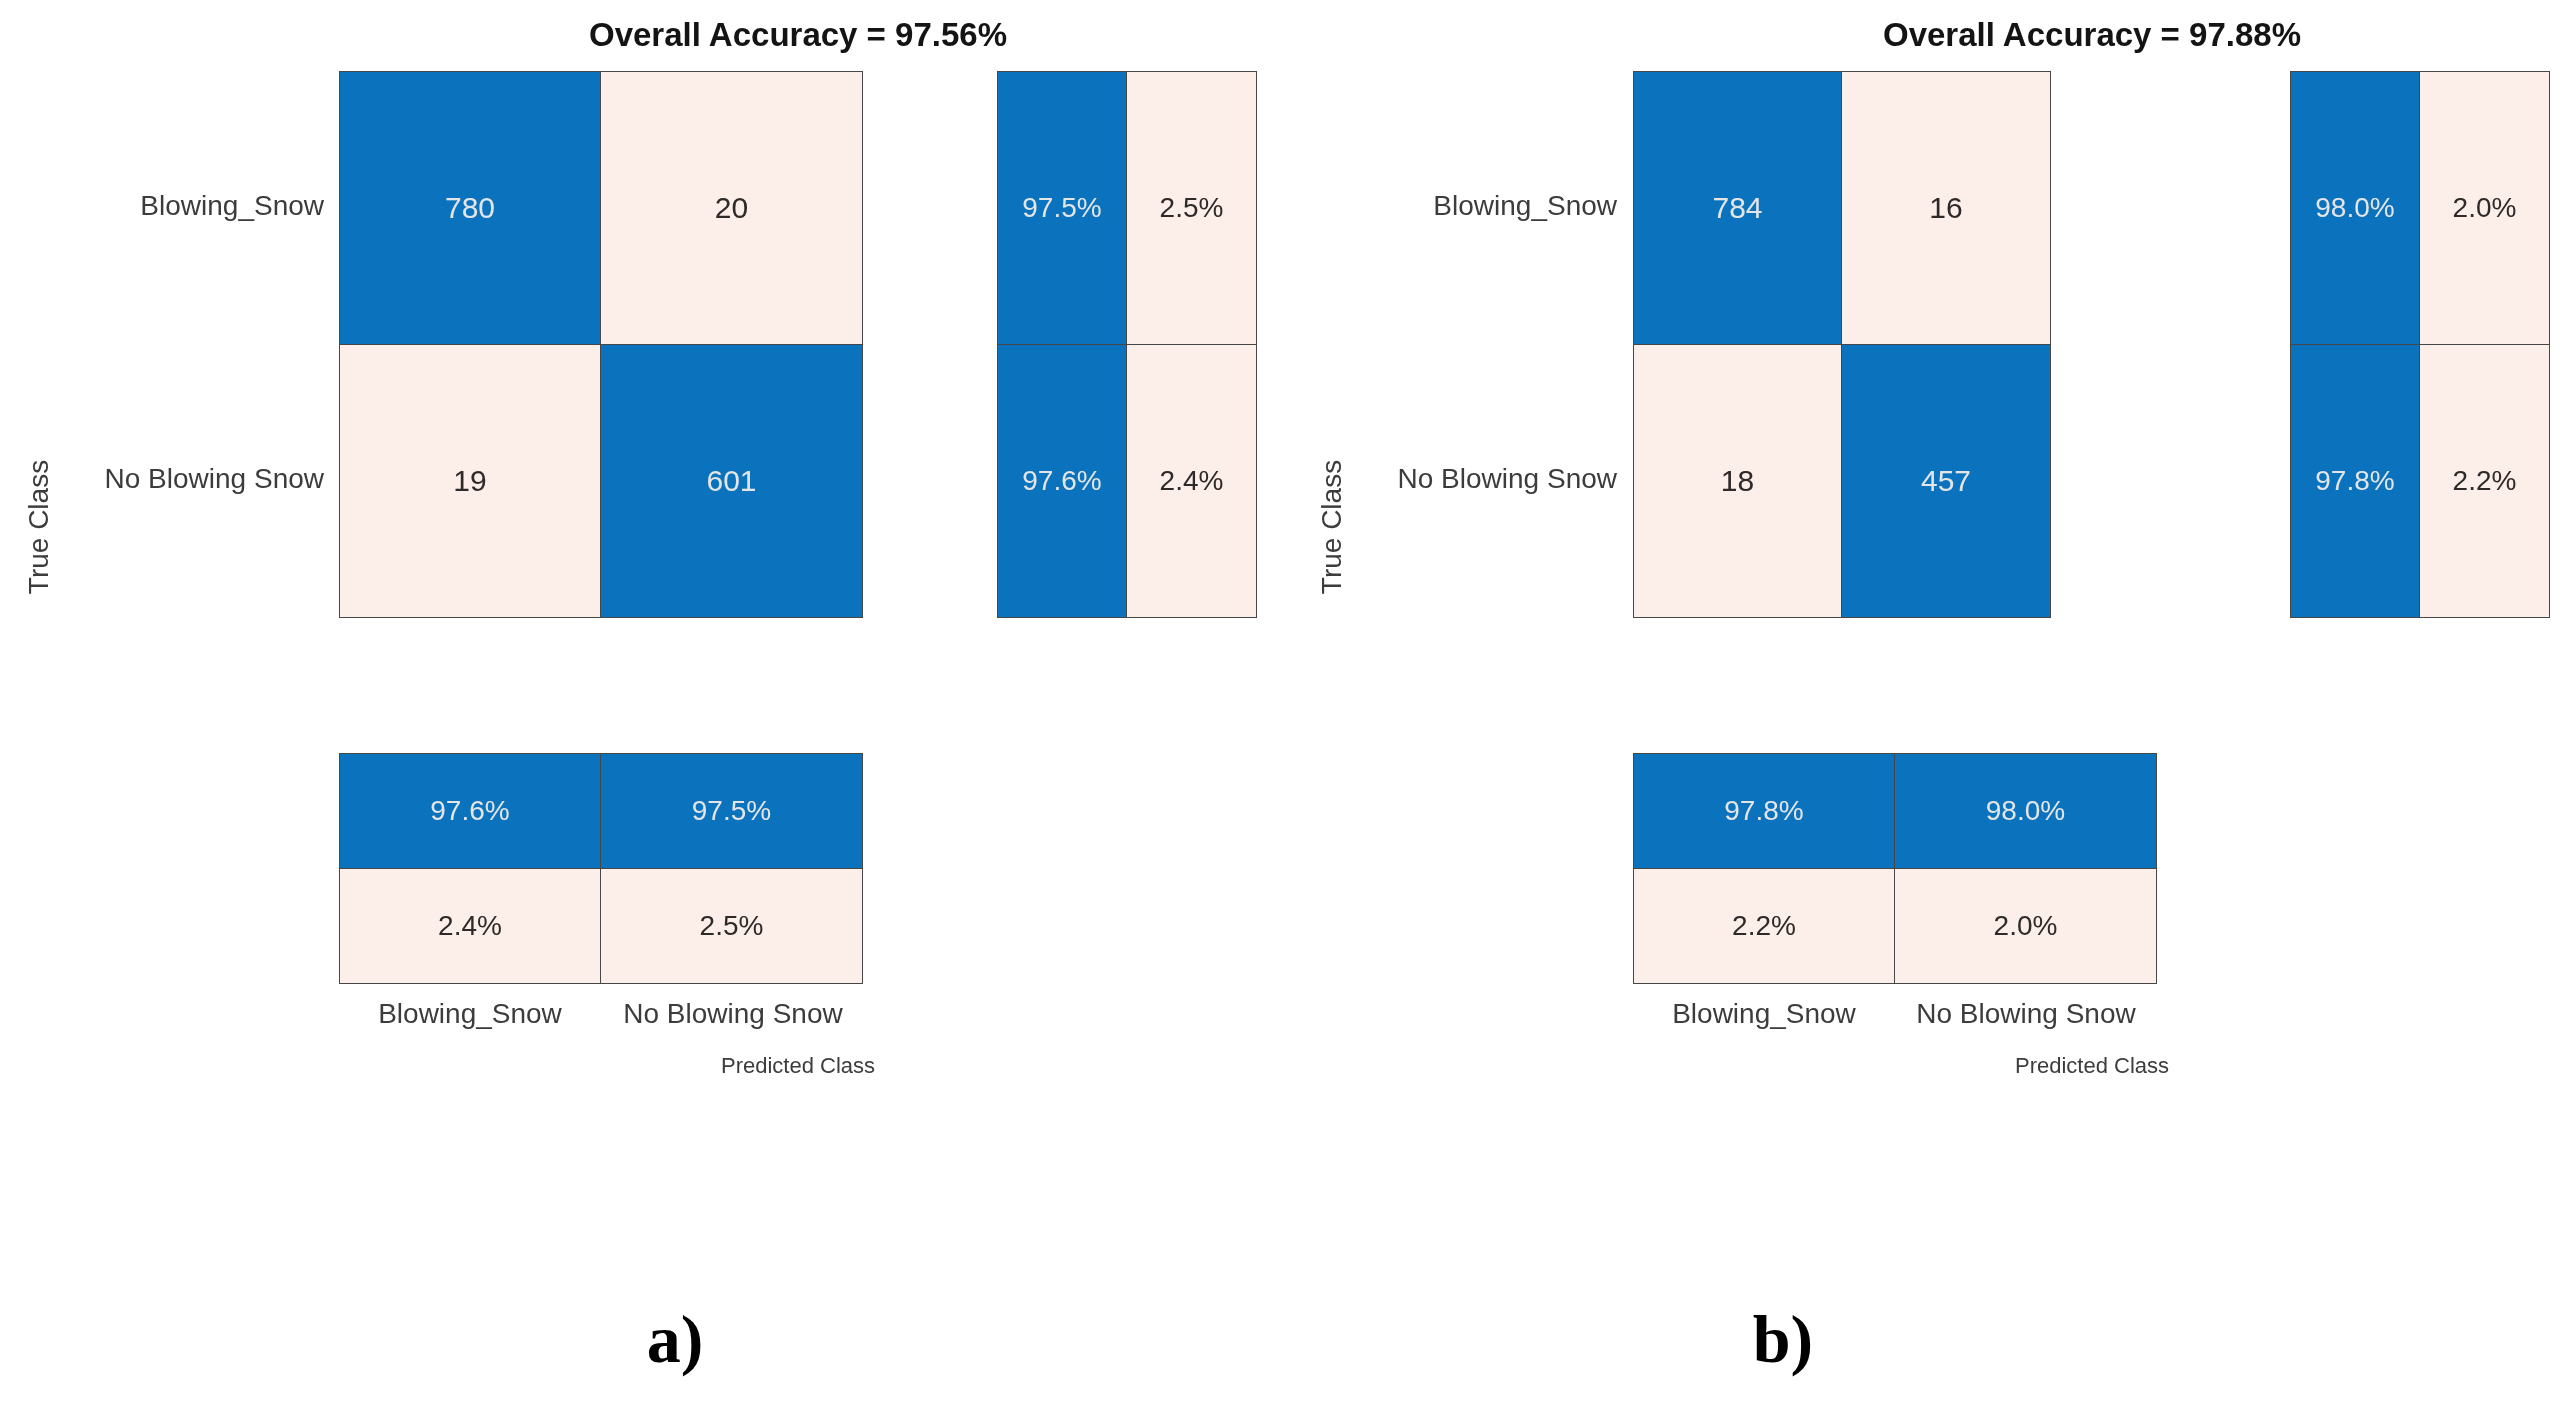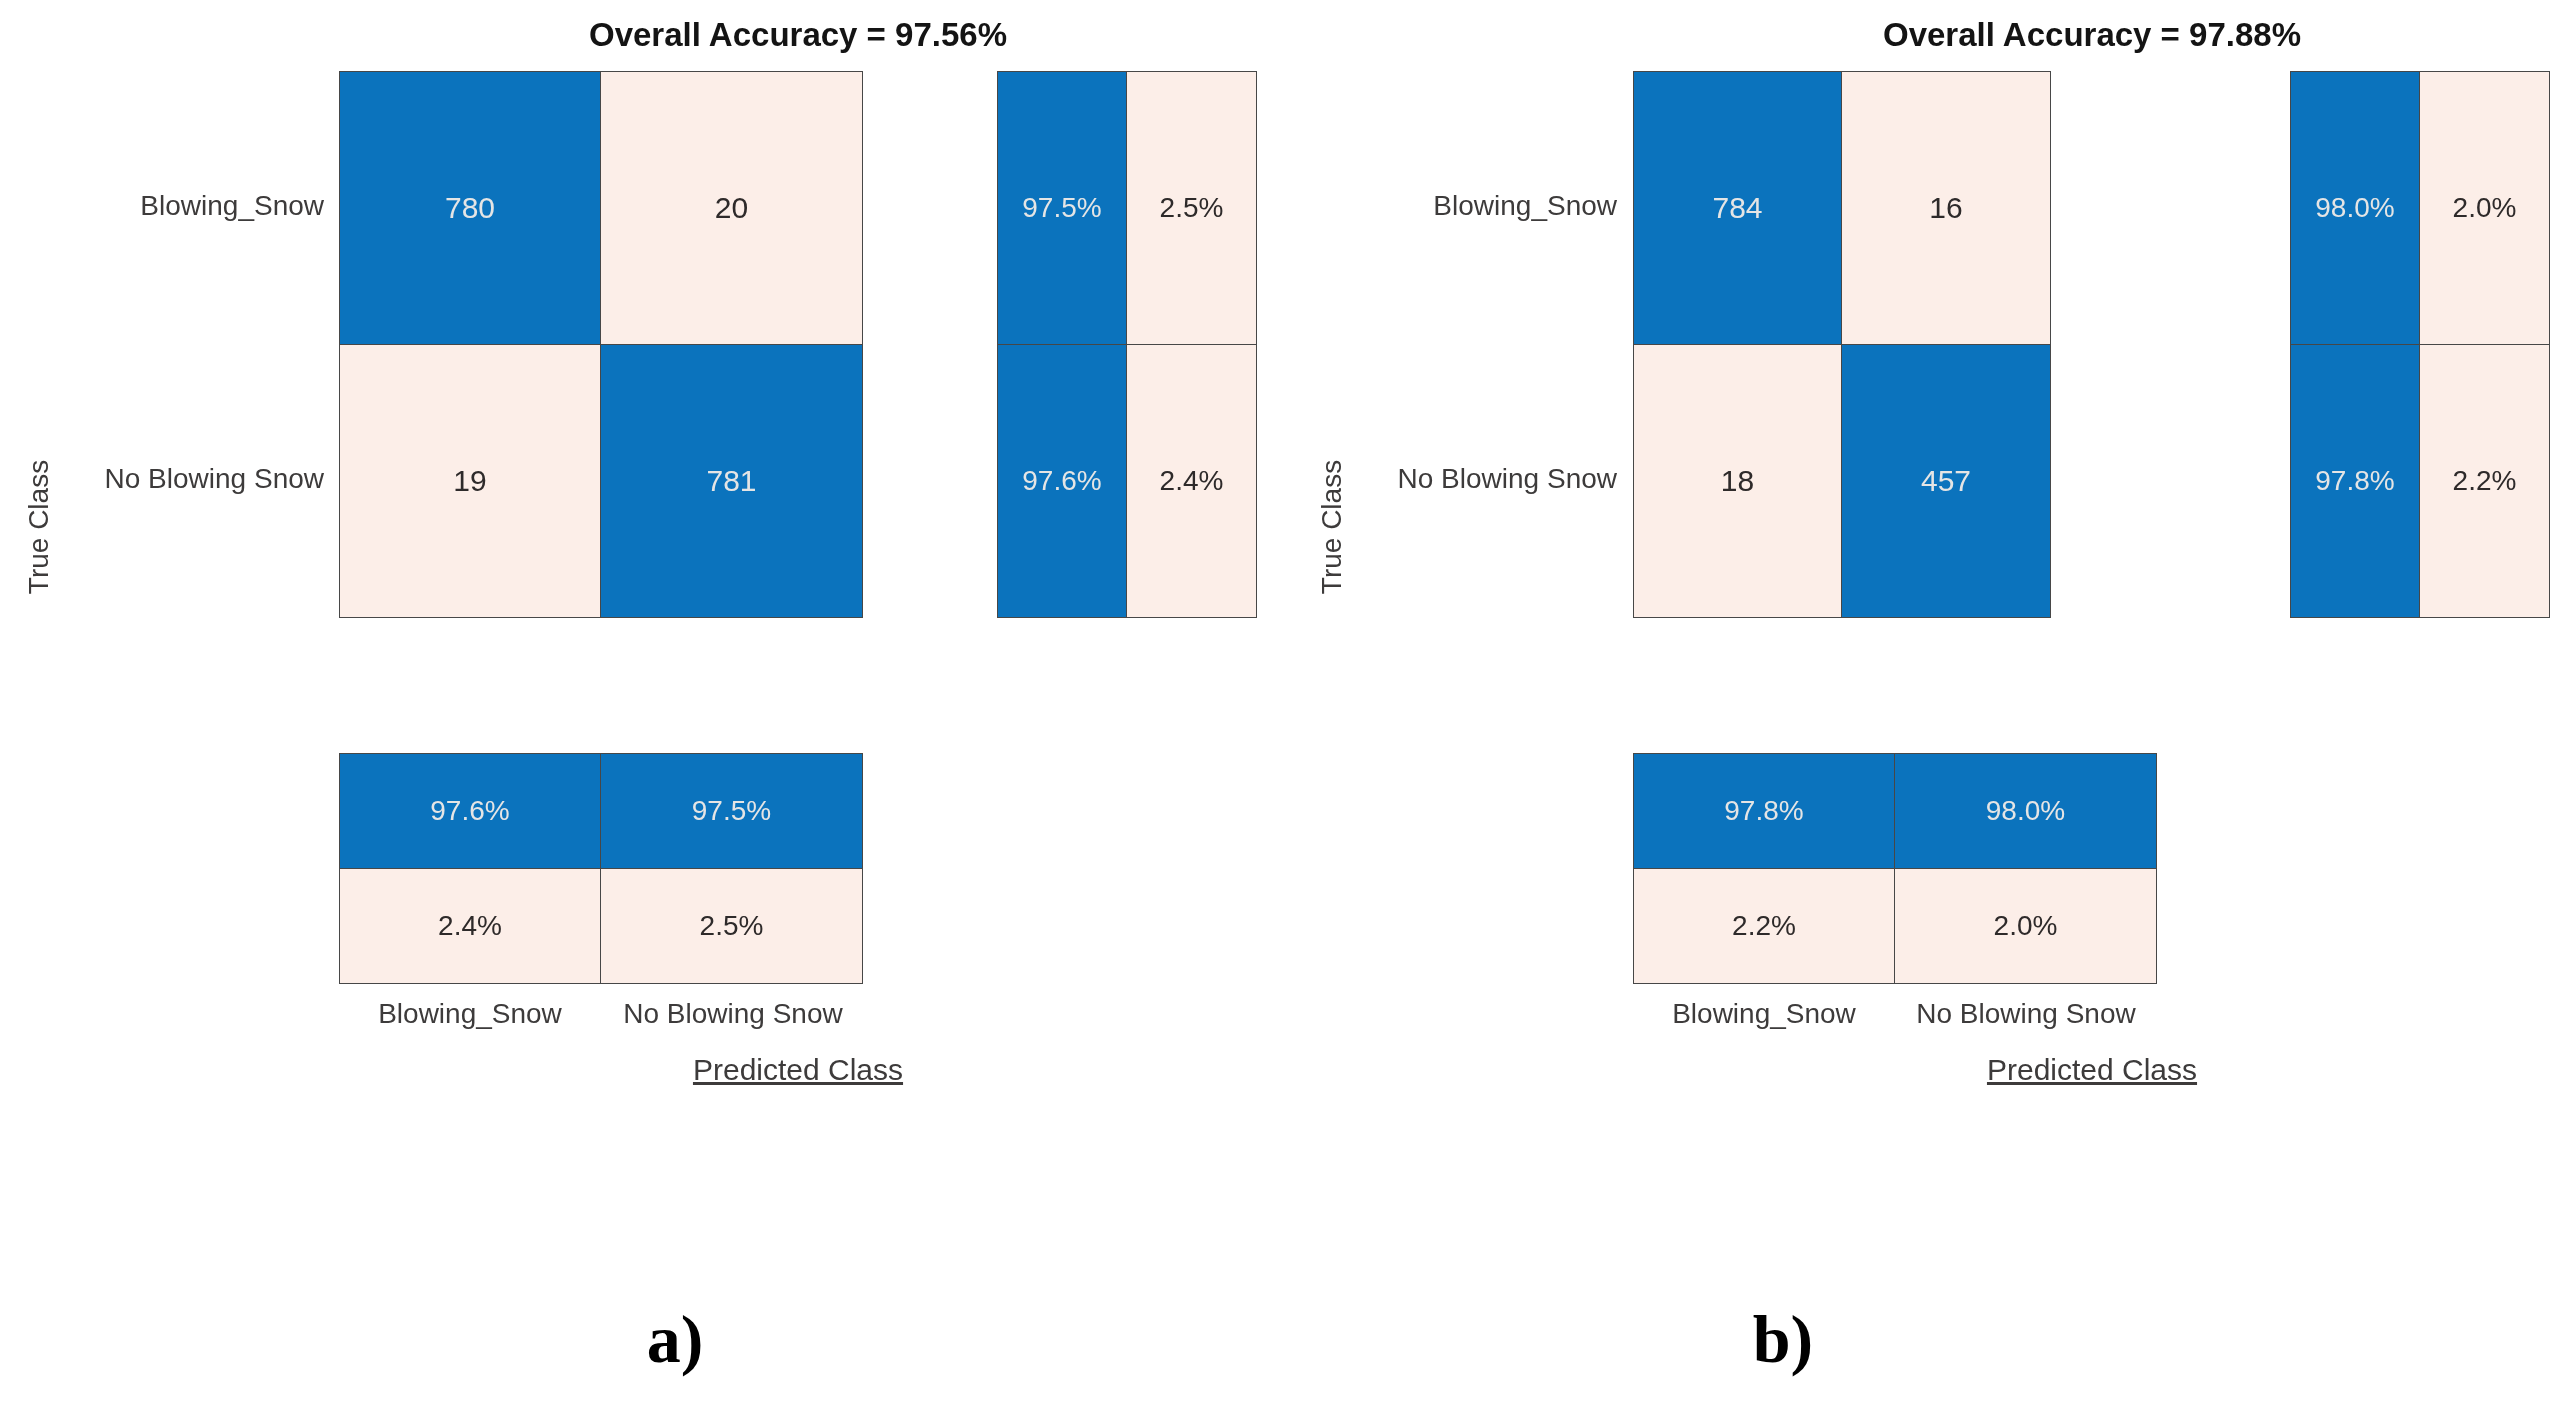--- a/index.html
+++ b/index.html
@@ -14,42 +14,42 @@
   .cell{display:flex;align-items:center;justify-content:center;box-sizing:border-box;
         font-size:30px;}
   .cell.bR{border-right:1.4px solid #474747;}
   .cell.bB{border-bottom:1.4px solid #474747;}
   .diag{background:#0b73bd;color:#e5e5e5;}
   .off{background:#fceee8;color:#2e2a2a;}
 
   .tick{font-size:28px;color:#3d3b3b;white-space:nowrap;}
   .ytick{text-align:right;}
   .xtick{text-align:center;}
-  .axlabel{font-size:30px;color:#3d3b3b;text-align:center;white-space:nowrap;text-decoration:underline;}
+  .axlabel{font-size:22px;color:#3d3b3b;text-align:center;white-space:nowrap;}
   .ylabel{transform:translate(-50%,-50%) rotate(-90deg);transform-origin:center;}
   .caption{font-family:"Liberation Serif", serif;font-size:68px;font-weight:bold;color:#000;
            transform:translateX(-50%);white-space:nowrap;}
 </style>
 </head>
 <body>
 
 <div class="fig">
 
   <div class="abs title" style="left:339px;top:15.6px;width:918px;">Overall Accuracy = 97.56%</div>
 
   <div class="abs tick ylabel" style="left:39px;top:527px;">True Class</div>
 
   <div class="abs tick ytick" style="left:0px;top:190px;width:324px;">Blowing_Snow</div>
   <div class="abs tick ytick" style="left:0px;top:463px;width:324px;">No Blowing Snow</div>
 
   <div class="abs grid grid2x2" style="left:339px;top:71px;width:524px;height:547px;">
     <div class="cell diag bR bB">780</div>
     <div class="cell off bB">20</div>
     <div class="cell off bR">19</div>
-    <div class="cell diag">781</div>
+    <div class="cell diag">601</div>
   </div>
 
   <div class="abs grid grid2x2" style="left:997px;top:71px;width:260px;height:547px;">
     <div class="cell diag bR bB" style="font-size:28px;">97.5%</div>
     <div class="cell off bB" style="font-size:28px;">2.5%</div>
     <div class="cell diag bR" style="font-size:28px;">97.6%</div>
     <div class="cell off" style="font-size:28px;">2.4%</div>
   </div>
 
   <div class="abs grid grid2x2" style="left:339px;top:753px;width:524px;height:231px;">

